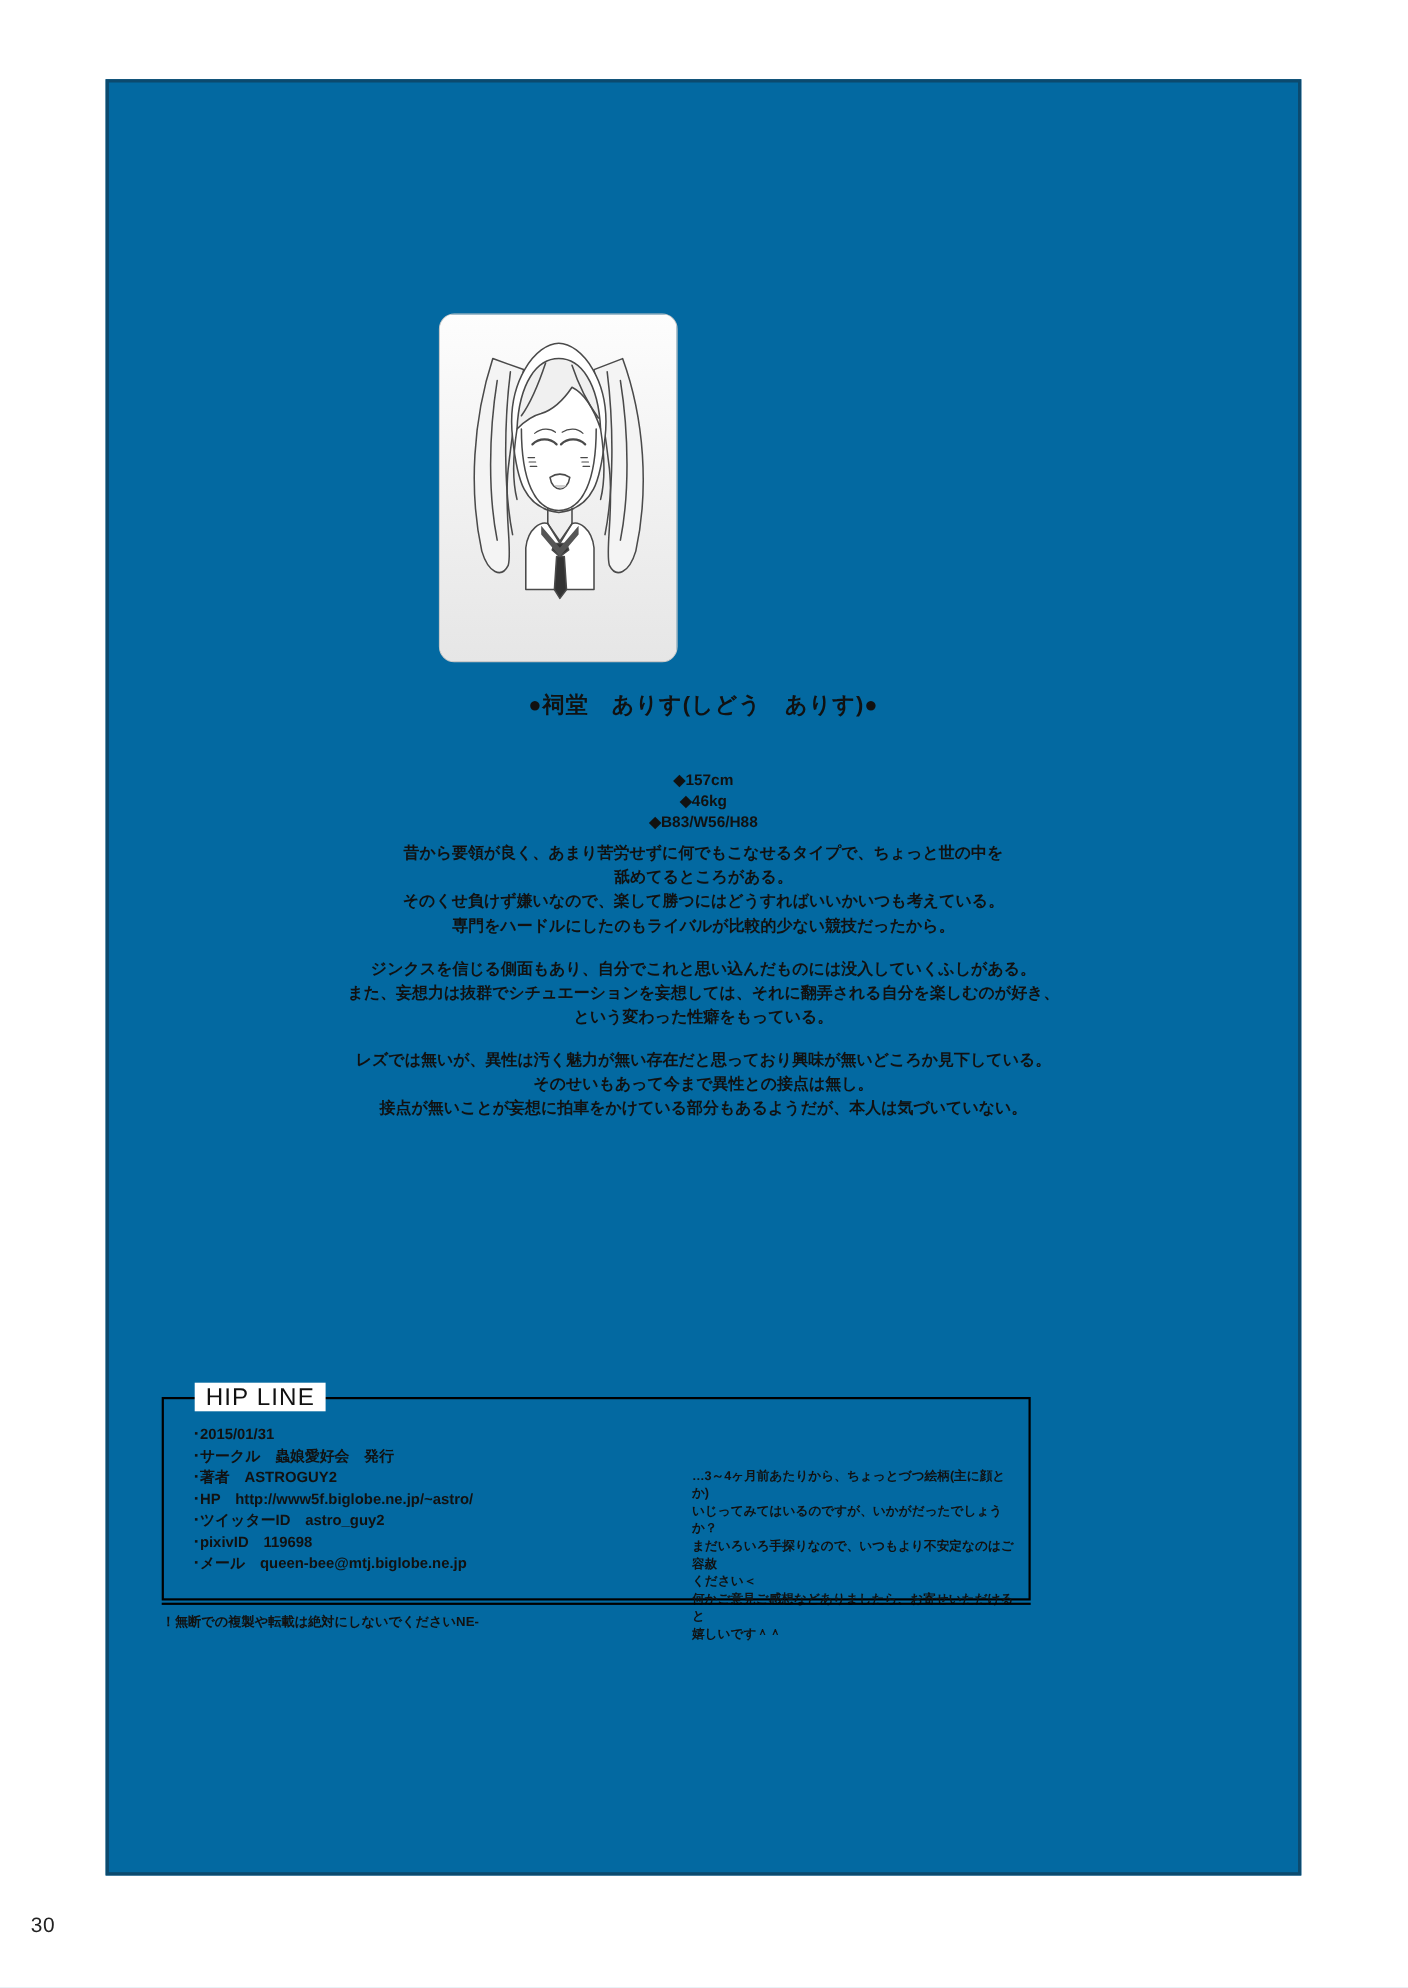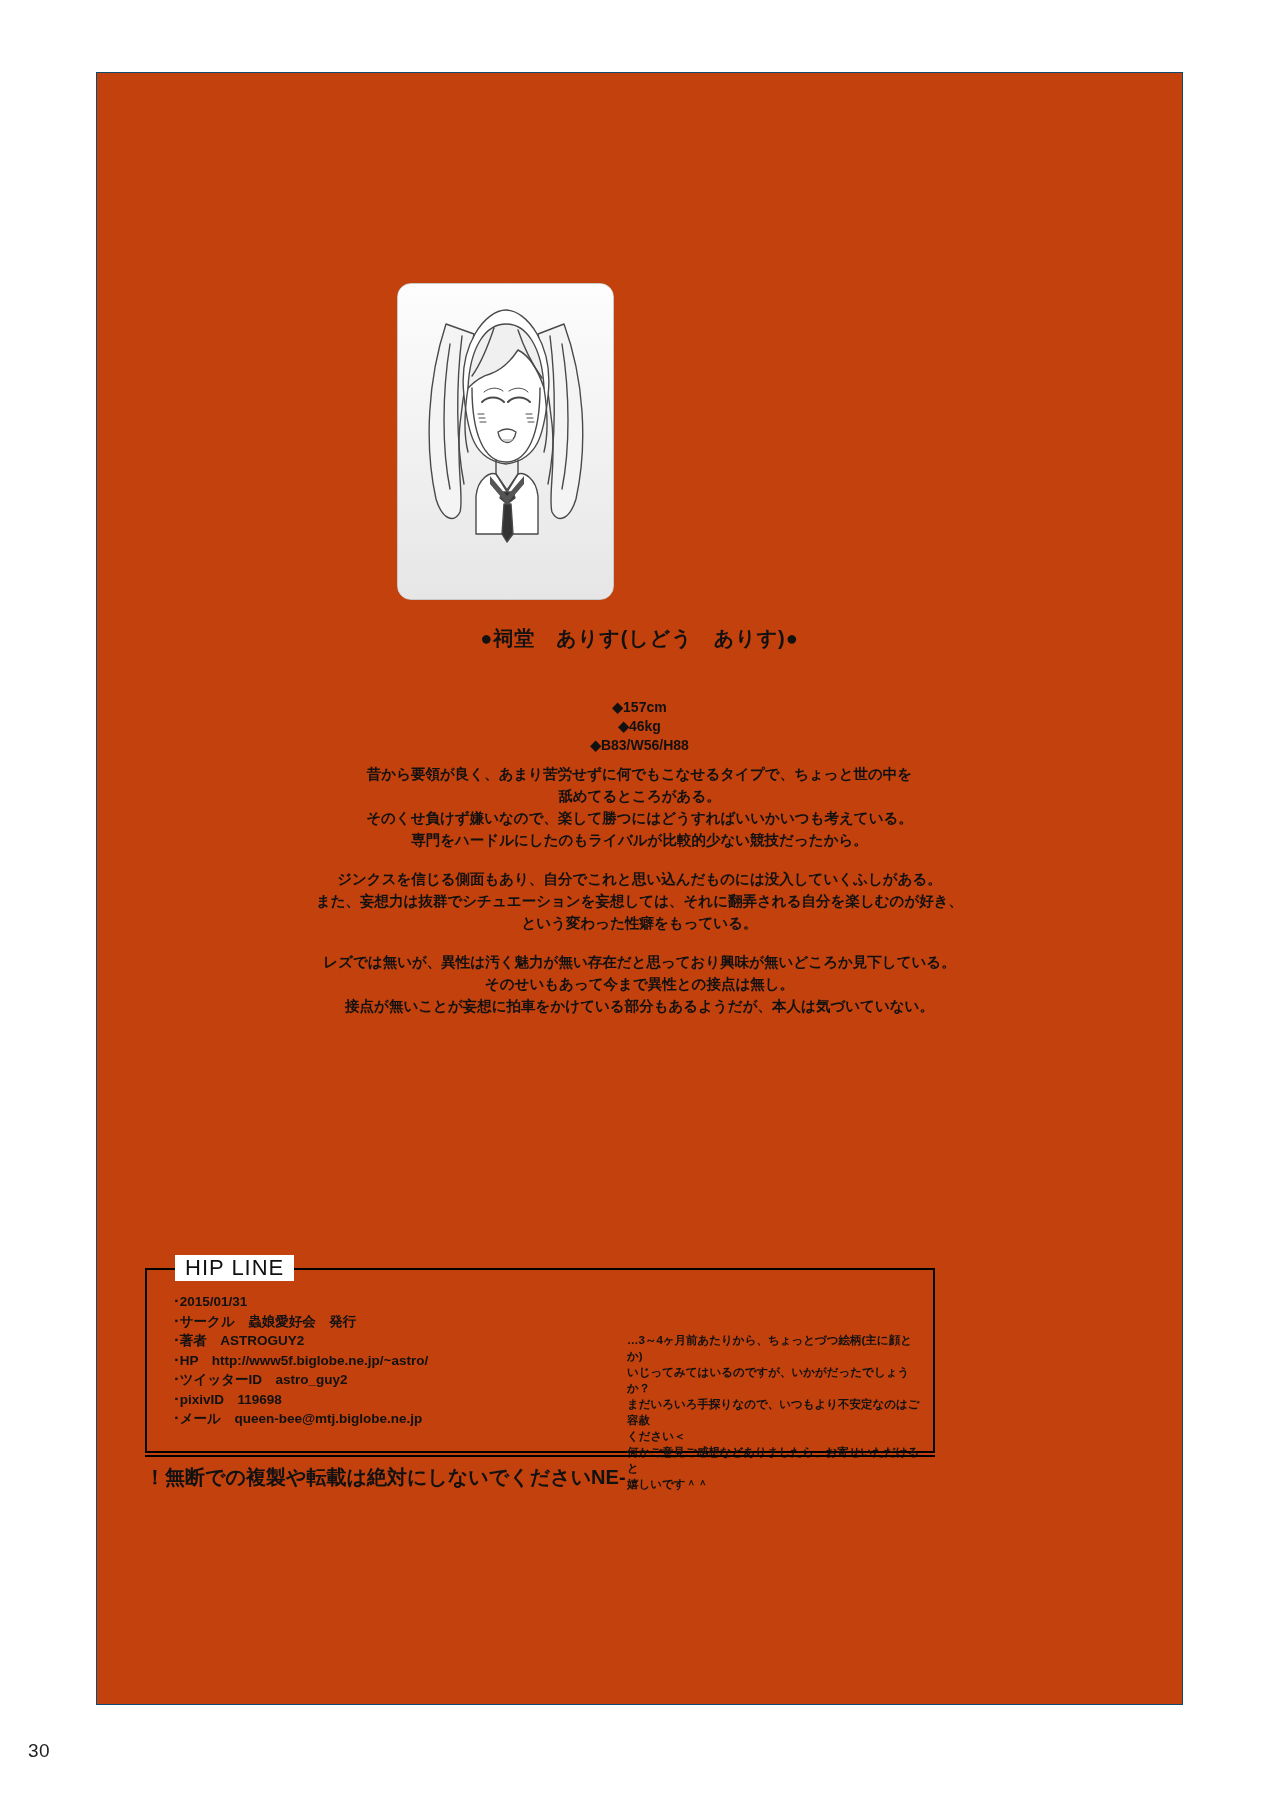--- a/index.html
+++ b/index.html
@@ -15,22 +15,22 @@
     color: #111111;
   }
 
   
   .page-sheet {
     position: absolute;
     left: 96px;
     top: 72px;
     width: 1087px;
     height: 1633px;
-    border: 1px solid #0c4a6e;
-    background: #c2410c;
+    border: 3px solid #0c4a6e;
+    background: #0369a1;
     box-sizing: border-box;
   }
 
   .page-number {
     position: absolute;
     left: 28px;
     top: 1740px;
     font-size: 19px;
     color: #222;
     letter-spacing: 0.5px;
@@ -122,21 +122,21 @@
     width: 300px;
     font-size: 11.5px;
     line-height: 16px;
     font-weight: bold;
   }
   .notice {
     position: absolute;
     left: 48px;
     top: 1385px;
     width: 790px;
-    font-size: 20px;
+    font-size: 12px;
     font-weight: bold;
     padding-top: 6px;
   }
   .notice-rule {
     position: absolute;
     left: 48px;
     top: 1382px;
     width: 790px;
     border-top: 2px solid #000;
   }

